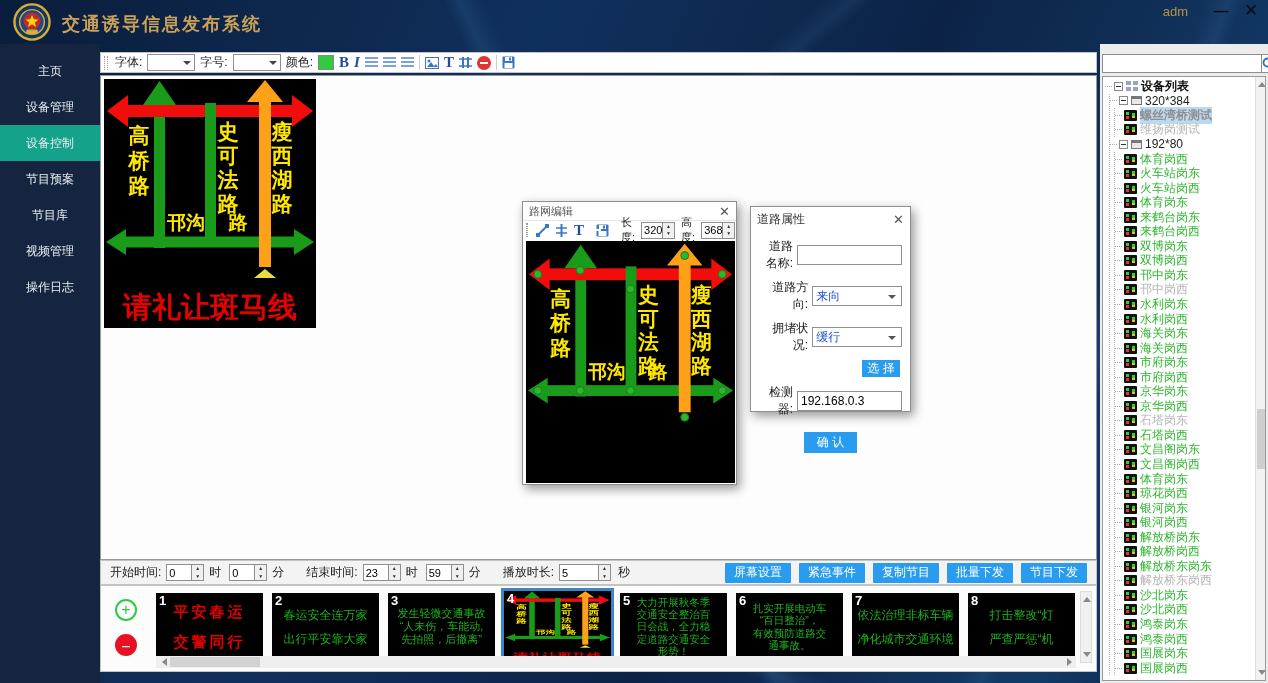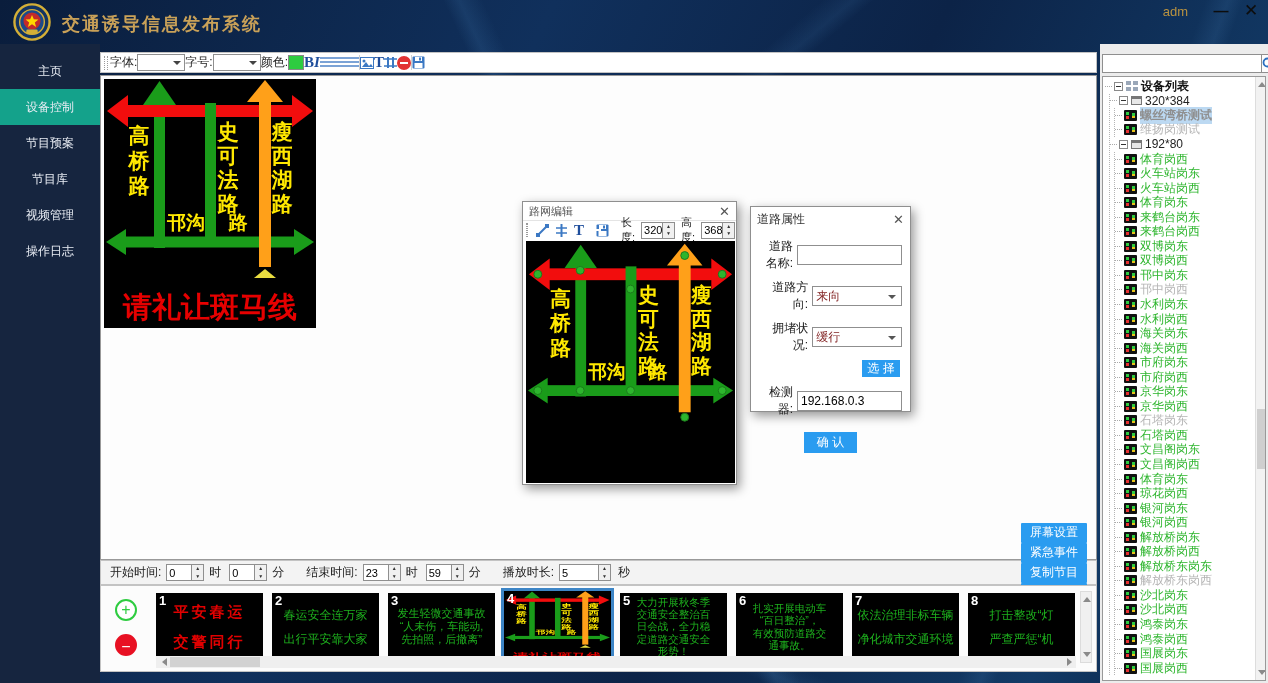--- a/index.html
+++ b/index.html
@@ -21,21 +21,21 @@
 .win-btn { position:absolute; top:0px; width:22px; height:22px; color:#0d0d0d; font-size:15px; text-align:center; line-height:22px; cursor:pointer; font-weight:bold;}
 .win-min { right:36px; }
 .win-close { right:6px; font-size:17px;}
 
 .sidebar { position:absolute; left:0; top:44px; width:100px; height:639px; background:#16253f; padding-top:9px; }
 .side-item { height:36px; line-height:36px; text-align:center; color:#e9edf4; cursor:pointer; }
 .side-item.active { background:#14a28b; }
 
 .main { position:absolute; left:100px; top:44px; width:997px; height:628px; }
 .toolbar { position:absolute; left:0; top:8px; width:997px; height:21px; background:#fff; border:1px solid #c3c3c3;
-  display:flex; align-items:center; padding:0 3px; color:#222; }
+  display:flex; align-items:center; padding:0 3px; gap:5px; color:#222; }
 .grip { width:4px; height:14px; border-left:1px dotted #9a9a9a; border-right:1px dotted #9a9a9a; margin-right:2px;}
 .combo { width:48px; height:17px; background:#fff; border:1px solid #8f8f8f; position:relative; }
 .combo::after { content:""; position:absolute; right:3px; top:6px; border:4px solid transparent; border-top-color:#444; }
 .swatch { width:16px; height:15px; background:#2ecc40; border:1px solid #888; }
 .tb-b { color:#1f4e9c; font-weight:bold; font-size:15px; font-family:"Liberation Serif",serif; }
 .tb-i { color:#1f4e9c; font-style:italic; font-weight:bold; font-size:15px; font-family:"Liberation Serif",serif; }
 .alicon { width:13px; height:11px; background:repeating-linear-gradient(to bottom,#7ba3d6 0 2px,transparent 2px 4px); }
 .sep { width:1px; height:15px; background:#cfcfcf; }
 .icon-svg { display:block; }
 .forbid { width:14px; height:14px; border-radius:50%; background:#e23333; position:relative; }
@@ -55,32 +55,32 @@
 .spin { display:inline-flex; }
 .spin input { width:26px; height:17px; border:1px solid #8f8f8f; font-size:11px; padding-left:2px; font-family:inherit; }
 .spin .arr { width:12px; height:17px; display:flex; flex-direction:column; border:1px solid #8f8f8f; border-left:none; background:#f0f0f0; }
 .spin .arr span { flex:1; font-size:5px; line-height:7px; text-align:center; color:#333; cursor:pointer; }
 .spin.narrow input { width:22px; }
 .props { left:652px; top:161px; width:161px; height:206px; }
 .props .dlg-title { height:24px; font-size:12px; color:#333; }
 .prow { display:flex; align-items:center; margin:7px 8px 0 8px; }
 .prow .plabel { width:58px; text-align:right; margin-right:4px; color:#222; }
 .prow input, .pselect { width:105px; height:20px; border:1px solid #8f8f8f; font-size:12px; padding-left:3px; font-family:inherit; background:#fff;}
-.pselect { position:relative; line-height:18px; color:#7f1d1d; }
+.pselect { position:relative; line-height:18px; color:#1d4ed8; }
 .pselect::after { content:""; position:absolute; right:5px; top:8px; border:4px solid transparent; border-top-color:#555; }
 .btn { background:#2a9cf0; color:#fff; border:none; font-size:12px; font-family:inherit; cursor:pointer; display:inline-flex; align-items:center; justify-content:center; }
 .select-btn { width:38px; height:17px; margin:6px 10px 0 auto; display:flex; }
 .confirm-btn { width:53px; height:21px; margin:14px auto 0 auto; display:flex; }
 .det-input { font-size:13px; }
 
 .time-row { position:absolute; left:0; top:516px; width:997px; height:25px; background:#f3f3f3; border:1px solid #c3c3c3;
   display:flex; align-items:center; padding:0 9px; color:#222; }
 .time-row .lbl { margin-right:5px; }
 .time-row .unit { margin:0 8px 0 5px; } .gap14 { width:14px; }
-.abtns { margin-left:auto; display:flex;flex-direction:column; }
+.abtns { margin-left:auto; display:flex; }
 .abtn { height:20px; padding:0 9px; margin-left:8px; border-radius:1px; }
 
 .playlist { position:absolute; left:0; top:541px; width:997px; height:87px; background:#fcfcfc; border:1px solid #c3c3c3; }
 .pm-btn { position:absolute; left:14px; width:22px; height:22px; border-radius:50%; text-align:center; cursor:pointer; }
 .plus { top:13px; border:2px solid #2ecc40; color:#2ecc40; font-size:16px; line-height:18px; background:#fff; }
 .minus { top:48px; background:#e81123; color:#fff; font-size:16px; line-height:21px; border:2px solid #e81123; }
 .thumbs { position:absolute; left:55px; top:7px; display:flex; gap:9px; }
 .thumb { position:relative; width:107px; height:67px; background:#000; flex:none; overflow:hidden; }
 .thumb.sel { outline:3px solid #3d85c6; height:71px; margin-top:-2px; }
 .tnum { position:absolute; left:3px; top:0px; color:#fff; font-weight:bold; font-size:13px; z-index:2; }
@@ -135,20 +135,21 @@
       </svg>
     </div>
     <div class="app-title">交通诱导信息发布系统</div>
     <div class="user">adm</div>
     <div class="win-btn win-min">—</div>
     <div class="win-btn win-close">✕</div>
   </div>
 
   <div class="sidebar" id="sidebar">
       <div class="side-item">主页</div>
+      <div class="side-item">设备管理</div>
       <div class="side-item active">设备控制</div>
       <div class="side-item">节目预案</div>
       <div class="side-item">节目库</div>
       <div class="side-item">视频管理</div>
       <div class="side-item">操作日志</div>
     </div>
 
   <div class="main">
 
     <div class="toolbar">

